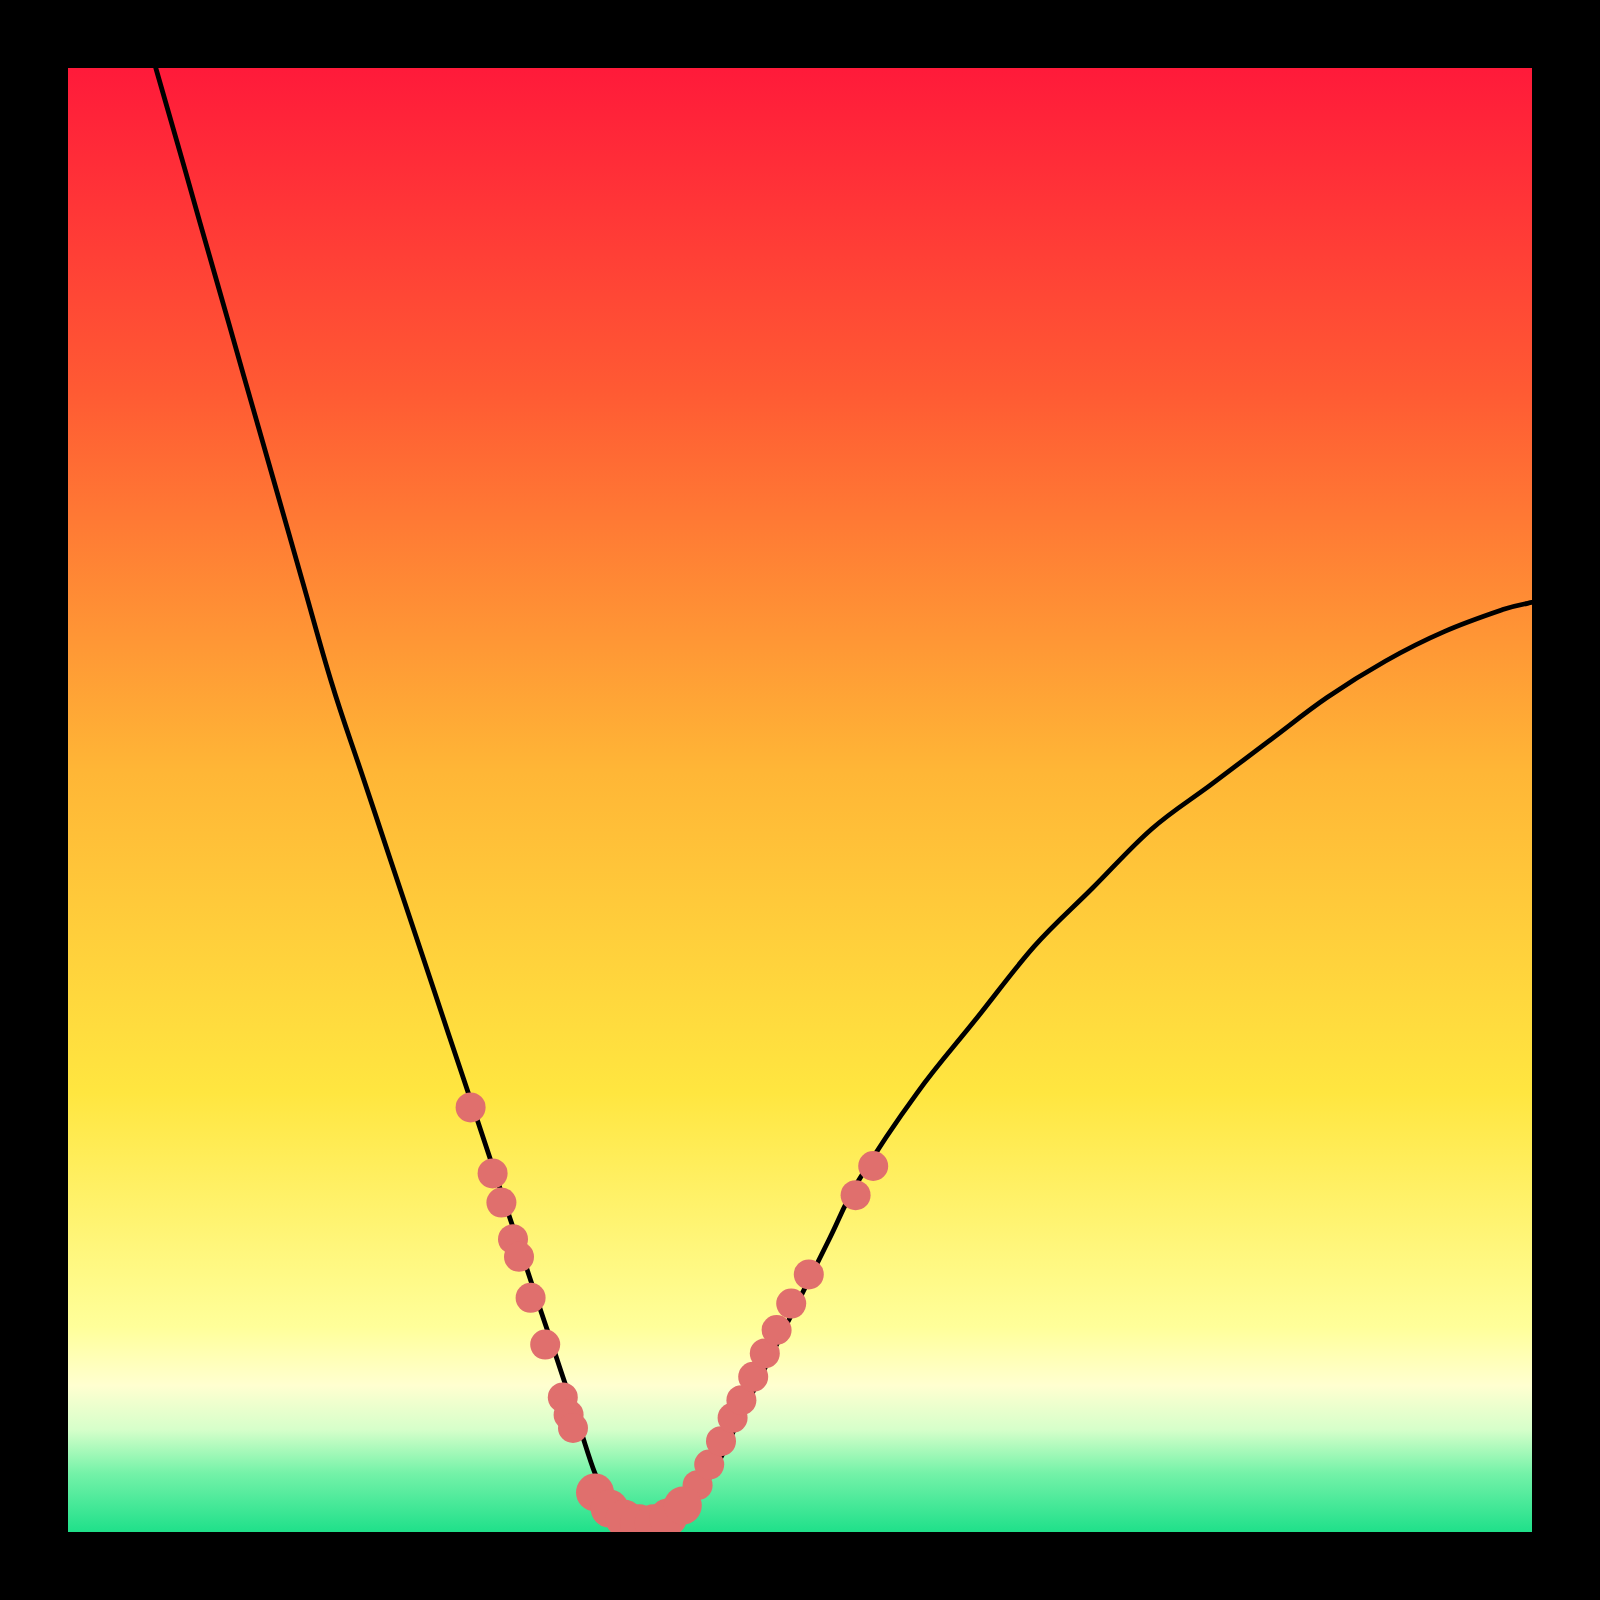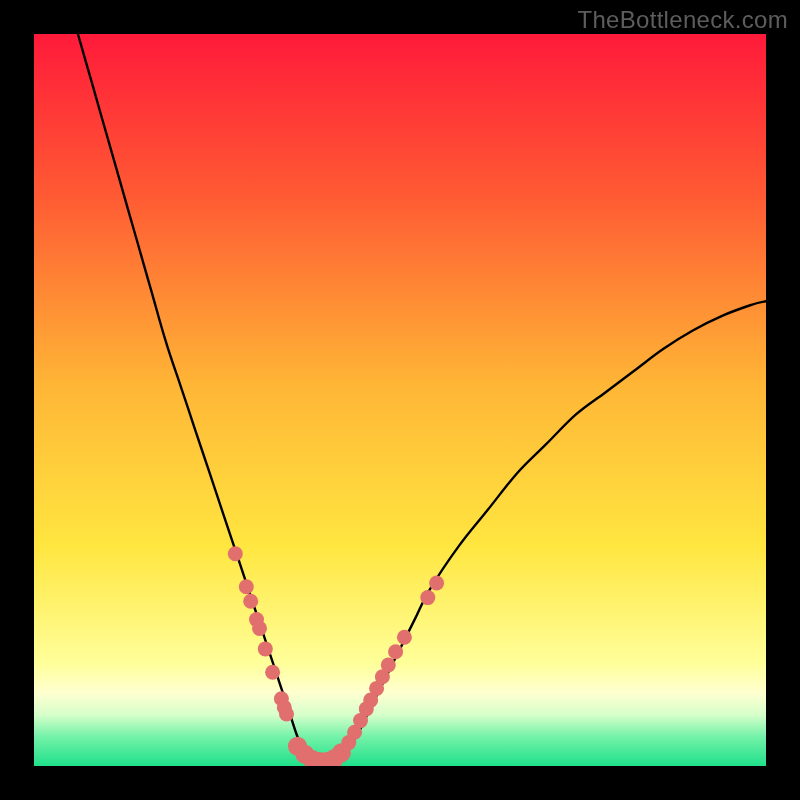--- a/index.html
+++ b/index.html
@@ -97,14 +97,13 @@
           <circle cx="263.5" cy="712.2" r="9.5" fill="#e06f6d"></circle>
           <circle cx="270.8" cy="720.3" r="9.5" fill="#e06f6d"></circle>
           <circle cx="278.2" cy="725.4" r="9.5" fill="#e06f6d"></circle>
           <circle cx="285.5" cy="727.6" r="9.5" fill="#e06f6d"></circle>
           <circle cx="292.8" cy="727.6" r="9.5" fill="#e06f6d"></circle>
           <circle cx="300.1" cy="724.7" r="9.5" fill="#e06f6d"></circle>
           <circle cx="307.4" cy="718.8" r="9.5" fill="#e06f6d"></circle>
         </g>
     </svg>
   </div>
-  <div class="watermark">TheBottleneck.com</div>
 </div>
 
 </body></html>

